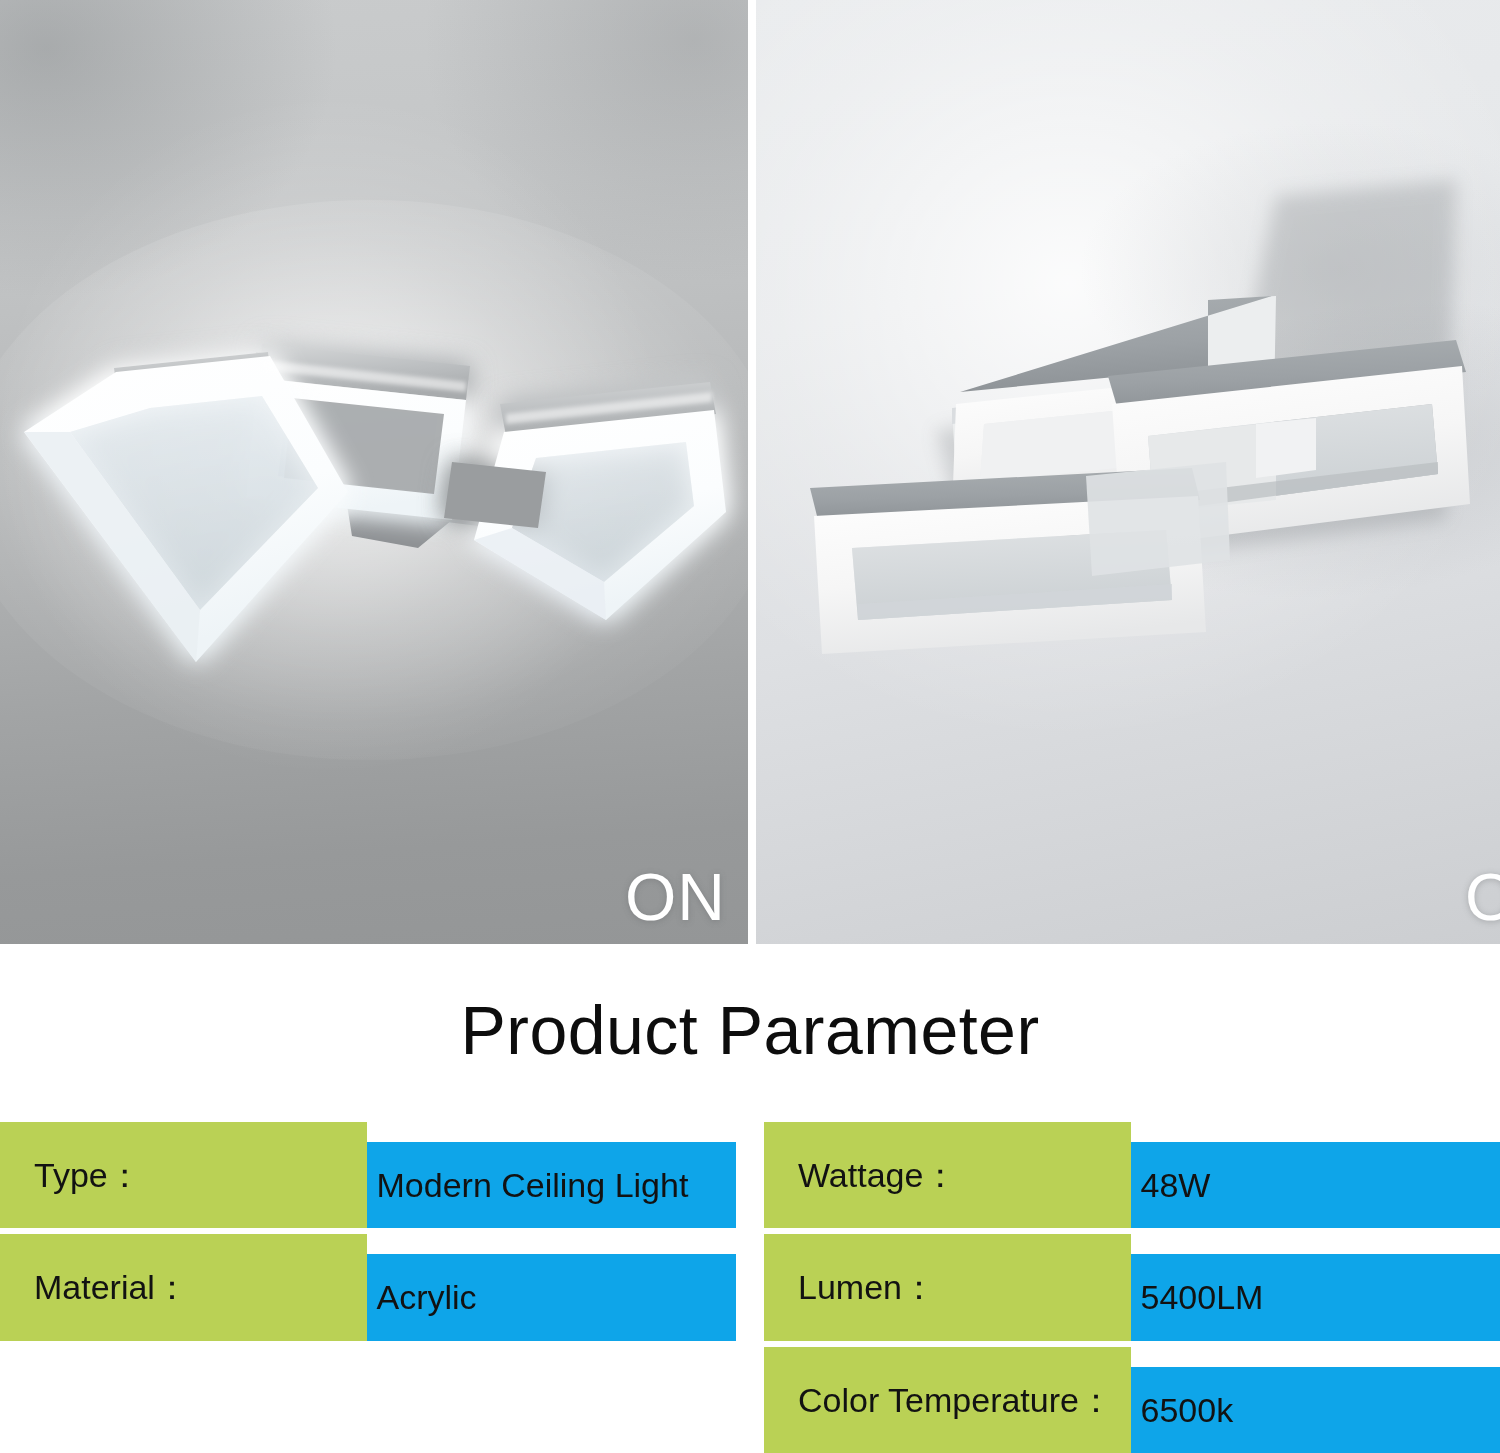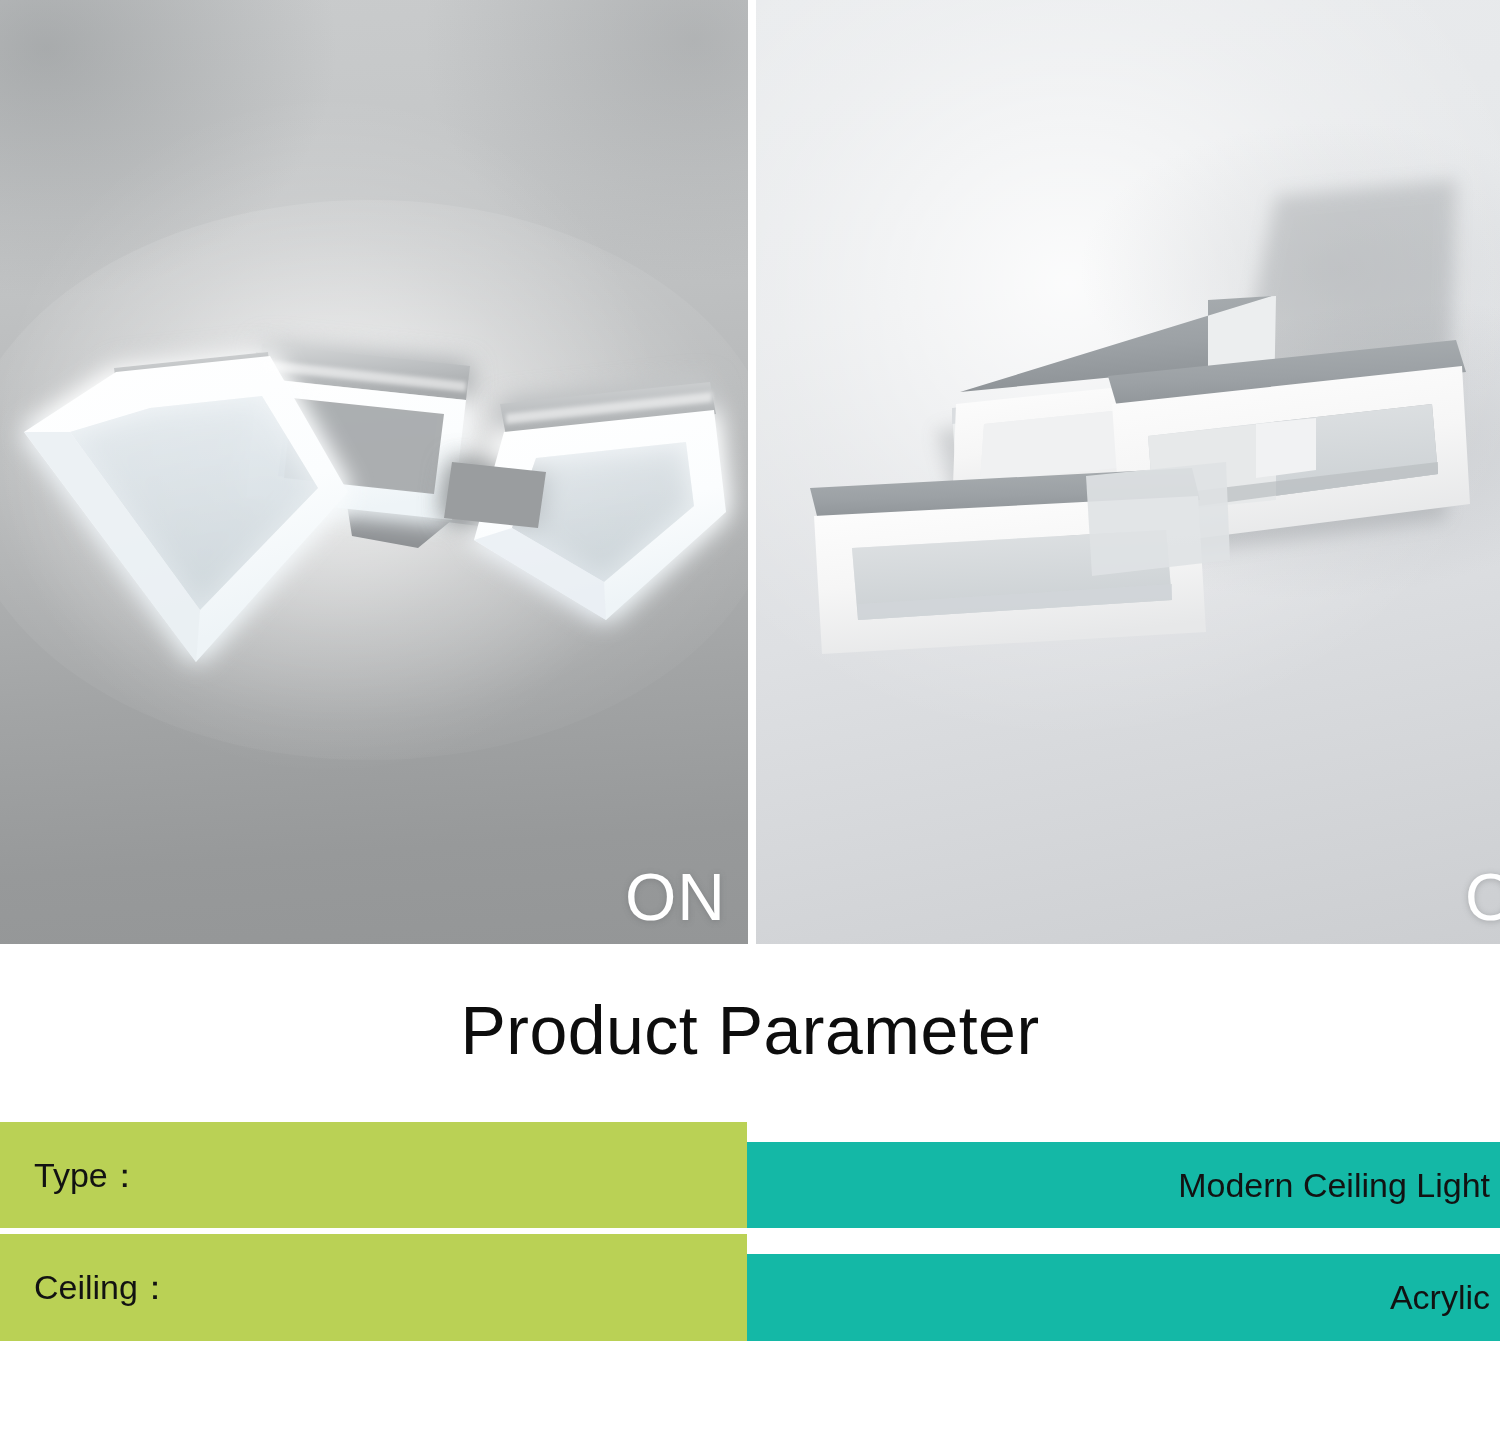--- a/index.html
+++ b/index.html
@@ -168,24 +168,24 @@
   .spec-label span {
     font-family: "Liberation Sans", sans-serif;
     font-size: 34px;
     font-weight: 400;
     color: #121212;
     line-height: 1;
     white-space: nowrap;
   }
   .spec-value {
     flex: 1 1 auto;
-    background: #14b8a6;
+    background: #0ea5e9;
     display: flex;
     align-items: center;
-    justify-content: flex-end;
+    justify-content: flex-start;
     box-sizing: border-box;
     padding: 0 10px;
     margin-top: 20px;
   }
   .spec-value span {
     font-family: "Liberation Sans", sans-serif;
     font-size: 34px;
     font-weight: 400;
     color: #121212;
     line-height: 1;
@@ -373,26 +373,52 @@
       <div class="spec-row">
         <div class="spec-label">
           <span>Type：</span>
         </div>
         <div class="spec-value">
           <span>Modern Ceiling Light</span>
         </div>
       </div>
       <div class="spec-row">
         <div class="spec-label">
-          <span>Ceiling：</span>
+          <span>Material：</span>
         </div>
         <div class="spec-value">
           <span>Acrylic</span>
         </div>
       </div>
       <div class="spec-row">
       </div>
     </div>
 
+    <div class="spec-col">
+      <div class="spec-row">
+        <div class="spec-label">
+          <span>Wattage：</span>
+        </div>
+        <div class="spec-value">
+          <span>48W</span>
+        </div>
+      </div>
+      <div class="spec-row">
+        <div class="spec-label">
+          <span>Lumen：</span>
+        </div>
+        <div class="spec-value">
+          <span>5400LM</span>
+        </div>
+      </div>
+      <div class="spec-row">
+        <div class="spec-label">
+          <span>Color Temperature：</span>
+        </div>
+        <div class="spec-value">
+          <span>6500k</span>
+        </div>
+      </div>
+    </div>
 
   </div>
 
 </div>
 
 </body></html>

